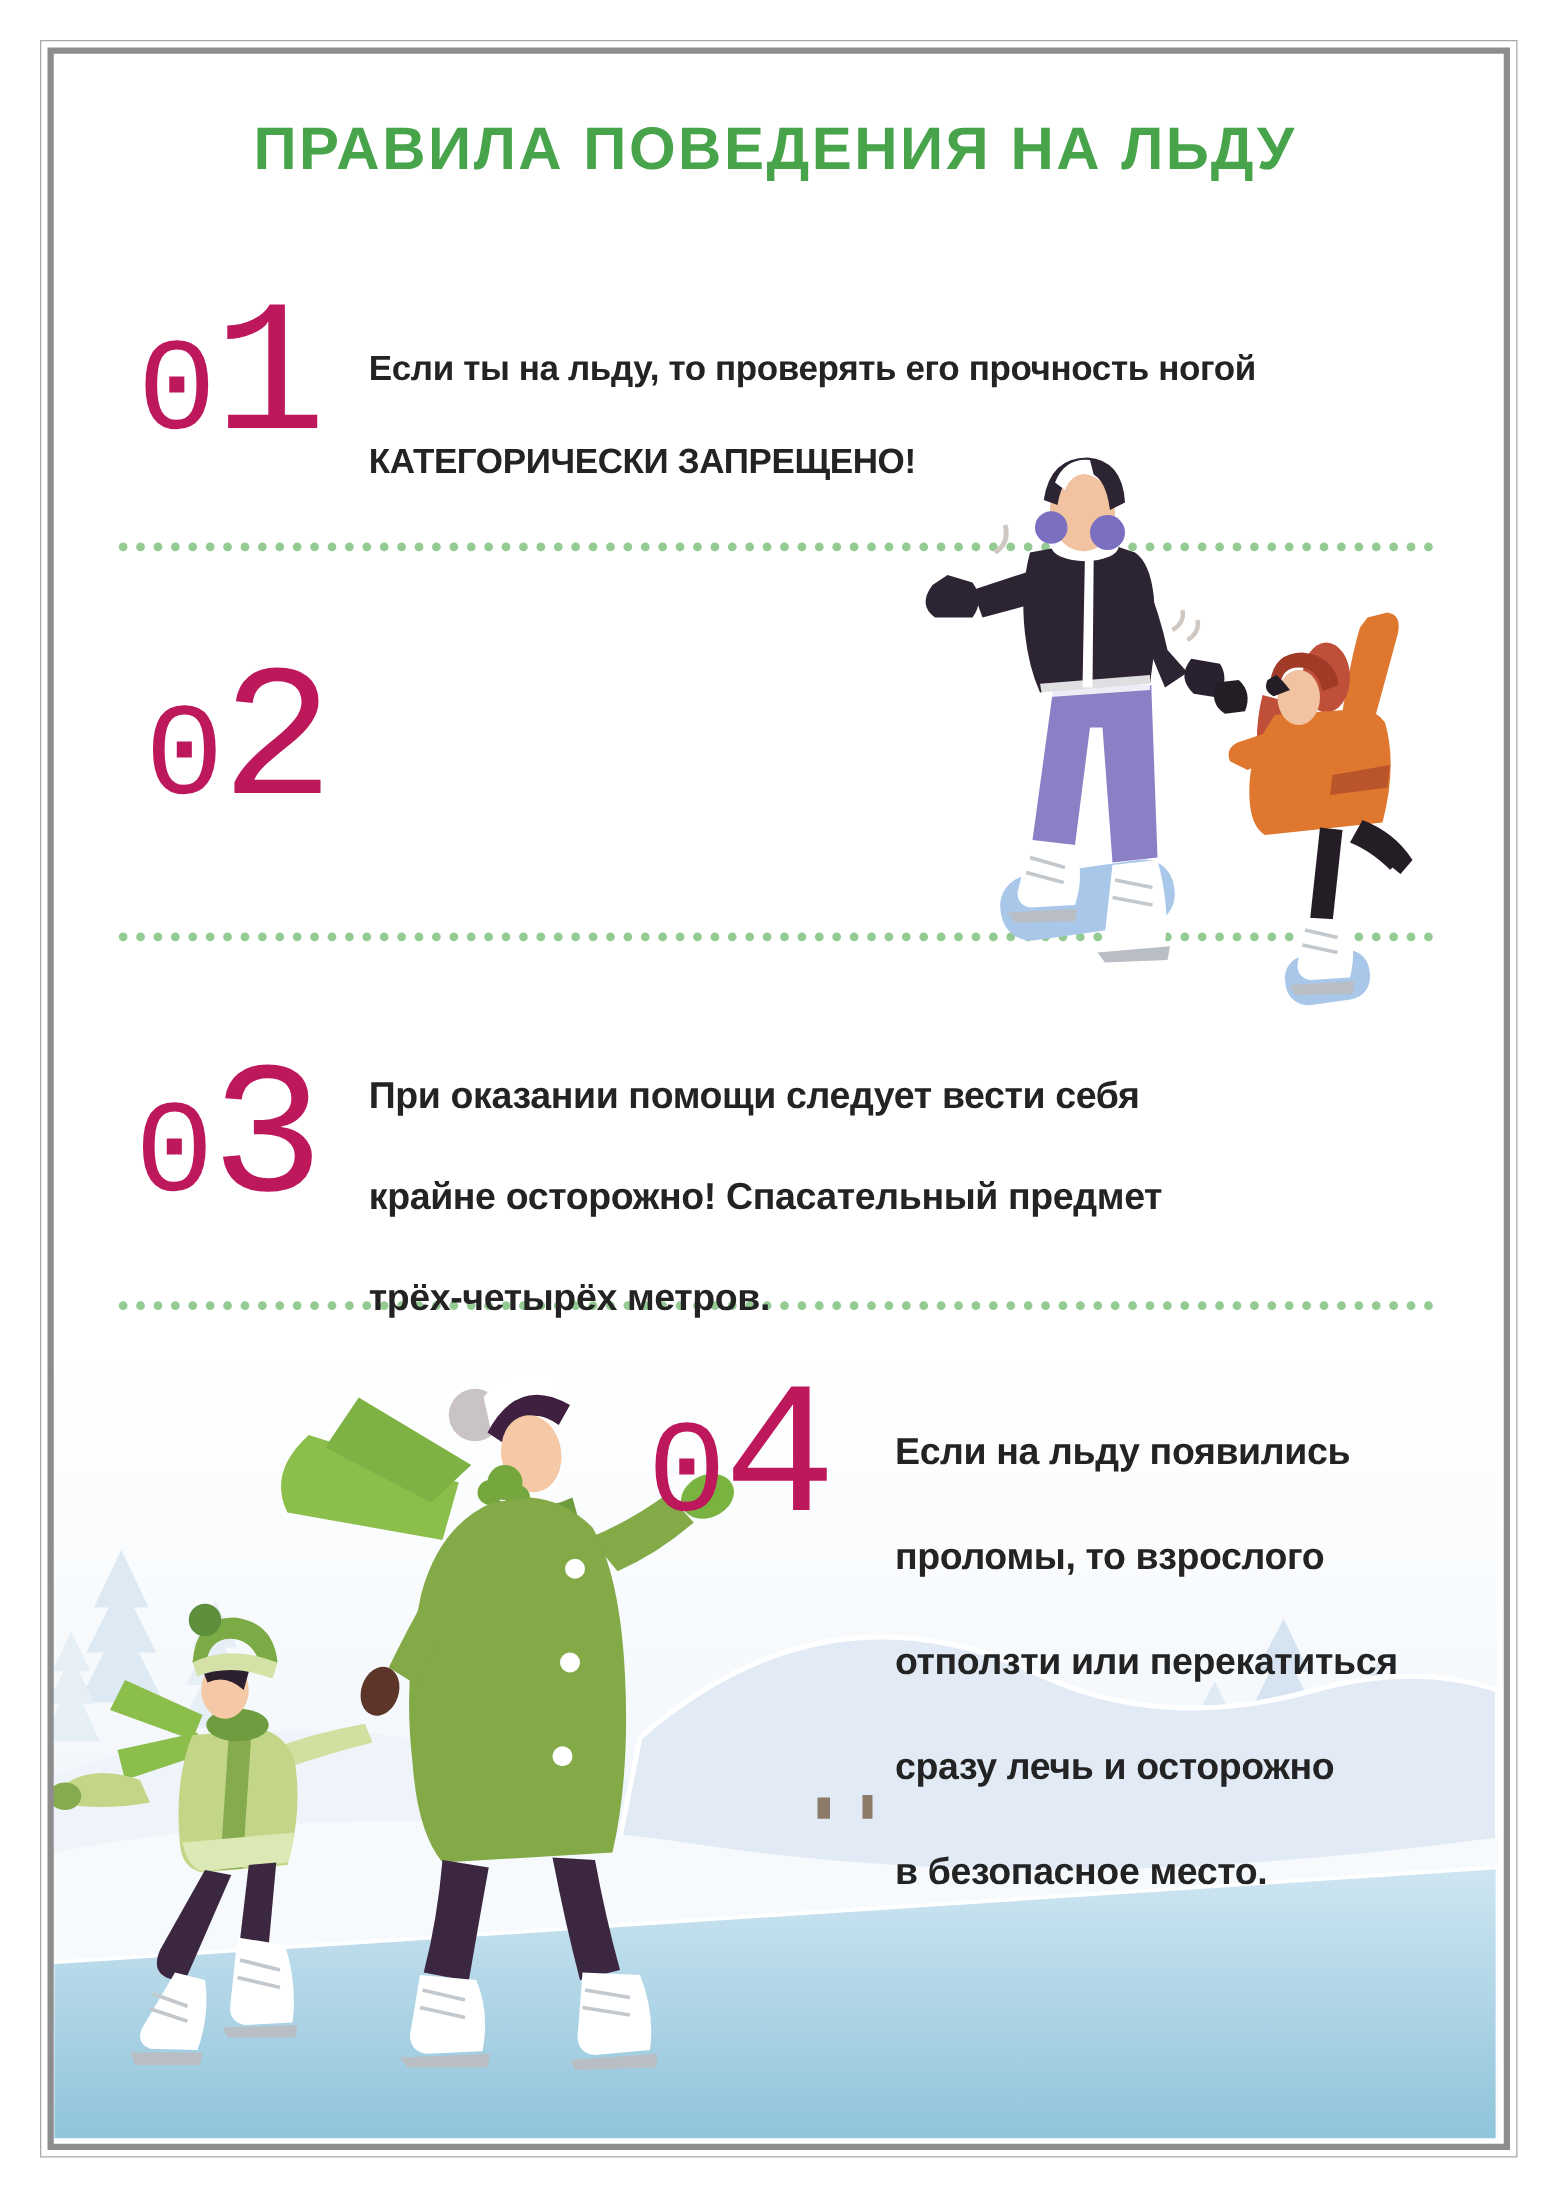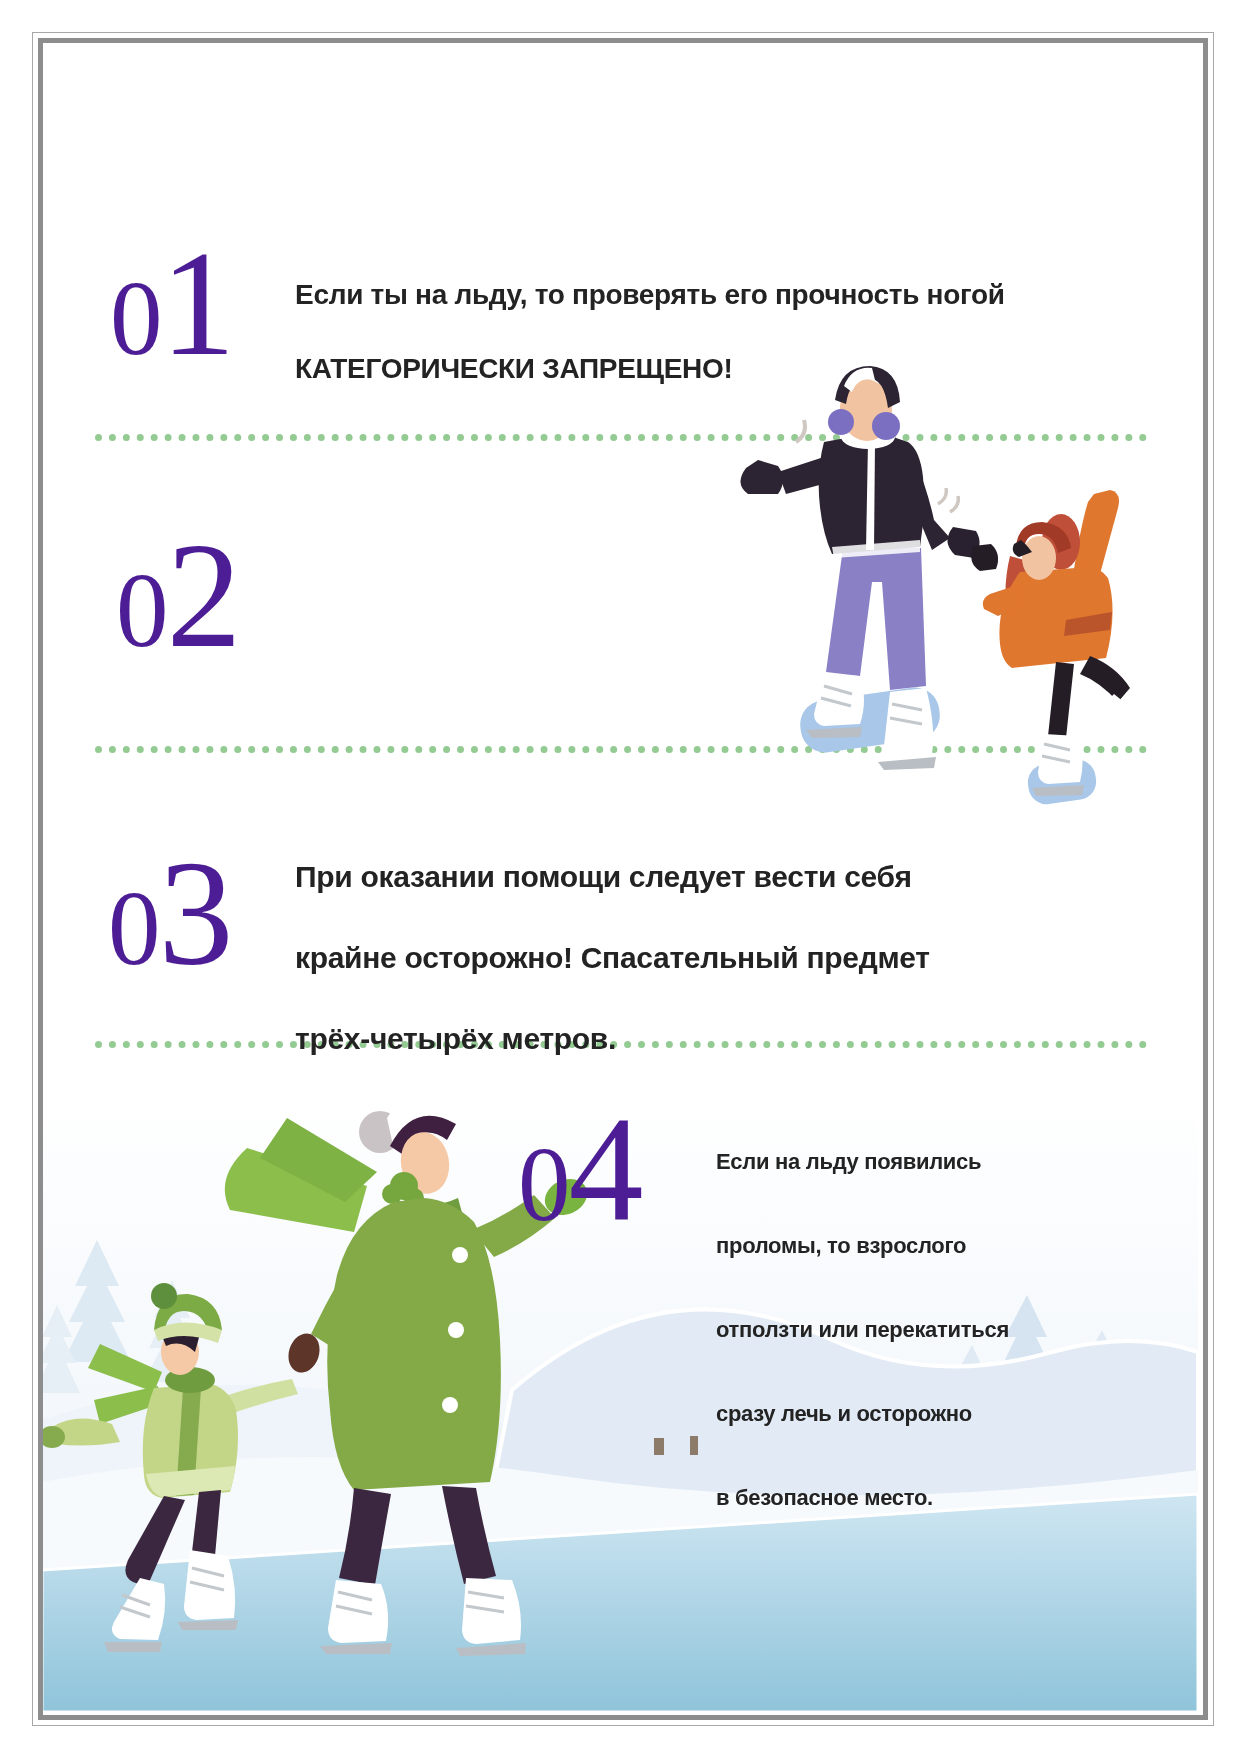--- a/index.html
+++ b/index.html
@@ -13,49 +13,50 @@
     border:5px solid #8d8d8d;z-index:5;pointer-events:none;}
   .title{
     position:absolute;left:0;right:0;top:92px;margin:0;text-align:center;
     font-size:48px;font-weight:bold;letter-spacing:2px;color:#47a44b;z-index:3;
   }
   .divider{position:absolute;left:95px;width:1052px;height:0;
     border-top:7px dotted #93cb93;z-index:1;}
   .d1{top:434px;} .d2{top:746px;} .d3{top:1041px;}
   .rule{position:absolute;z-index:3;}
   .num{
-    font-family:Liberation Serif, serif;
-    color:#4c1d95;font-size:150px;line-height:1;letter-spacing:-2px;
+    font-family:Liberation Mono, monospace;
+    color:#be185d;font-size:150px;line-height:1;letter-spacing:-2px;
   }
   .num::first-letter{font-size:0.7em;}
   .text .line{font-weight:bold;color:#232323;white-space:nowrap;letter-spacing:-0.3px;margin-top:36px;}
   .r1-num{left:110px;top:228px;}
   .r1-text{left:295px;top:240px;}
   .r1-text .line{font-size:28px;line-height:38px;}
   .r2-num{left:116px;top:520px;}
   .r2-text{left:295px;top:508px;}
   .r2-text .line{font-size:30px;line-height:45px;}
   .r3-num{left:108px;top:838px;}
   .r3-text{left:295px;top:818px;}
   .r3-text .line{font-size:30px;line-height:45px;}
   .r4-num{left:518px;top:1094px;}
   .r4-text{left:716px;top:1102px;}
-  .r4-text .line{font-size:22px;line-height:48px;}
+  .r4-text .line{font-size:30px;line-height:48px;}
   .highlight{color:#3fa044;}
   .skaters{position:absolute;left:628px;top:342px;z-index:2;}
   .scene{position:absolute;left:42px;top:1090px;z-index:2;}
 </style>
 </head>
 <body>
 
 <div class="poster">
 
   <div class="frame-outer"></div>
   <div class="frame-inner"></div>
 
+  <h1 class="title">ПРАВИЛА ПОВЕДЕНИЯ НА ЛЬДУ</h1>
 
   <div class="divider d1"></div>
   <div class="divider d2"></div>
   <div class="divider d3"></div>
 
   <svg class="scene" width="1156" height="622" viewBox="0 0 1156 622" preserveAspectRatio="none">
     <defs>
       <linearGradient id="sky" x1="0" y1="0" x2="0" y2="1">
         <stop offset="0" stop-color="#ffffff"></stop>
           <stop offset="1" stop-color="#e9f1f9"></stop>

